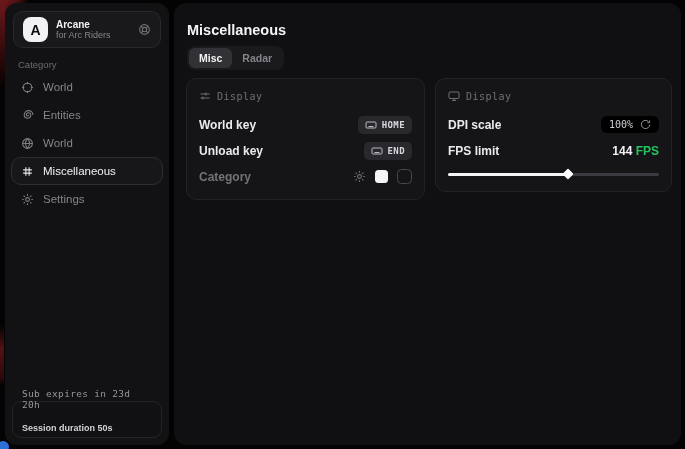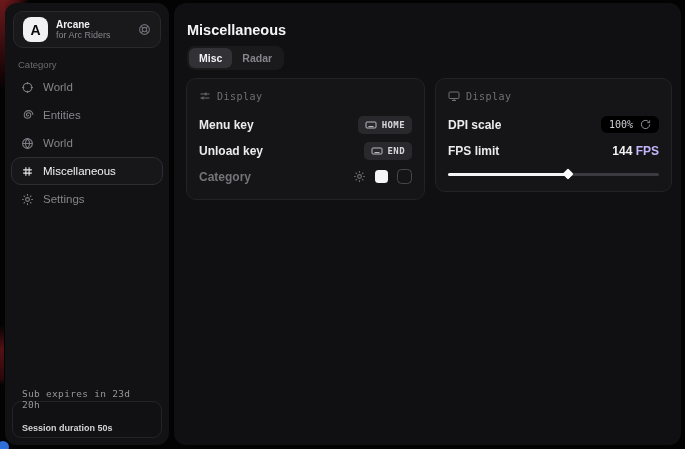--- a/index.html
+++ b/index.html
@@ -89,21 +89,21 @@
   .checkbox { width:15px; height:15px; border-radius:4.5px;
     border:1.5px solid #47474e; cursor:pointer; }
 
   .dpi-ctl { display:inline-flex; align-items:center; gap:7px; background:#000000;
     border-radius:6px; padding:3px 8px; cursor:pointer; }
   .dpi-ctl .dv { font-family:"DejaVu Sans Mono", monospace; font-size:10px;
     color:#cfcfd5; }
   .dpi-ctl .ico { display:flex; color:#9a9aa1; }
 
   .fps-val { font-size:12px; font-weight:bold; color:#f1f1f3; }
-  .fps-val .unit { color:#c4b5fd; font-weight:600; }
+  .fps-val .unit { color:#22c55e; font-weight:600; }
 
   .slider { position:relative; height:12px; margin-top:6px; cursor:pointer; }
   .slider .track { position:absolute; left:0; right:0; top:5px; height:2.5px;
     border-radius:2px; background:#3a3a40; }
   .slider .fill { position:absolute; left:0; top:5px; height:2.5px;
     border-radius:2px; background:#f4f4f6; }
   .slider .thumb { position:absolute; top:2px; width:8px; height:8px;
     background:#ffffff; transform:rotate(45deg); border-radius:1.5px;
     margin-left:-4px; }
 </style>
@@ -203,21 +203,21 @@
           <svg width="12" height="12" viewBox="0 0 24 24" fill="none" stroke="currentColor" stroke-width="2">
             <path d="M3 8h10M17 8h4M3 16h4M11 16h10"></path>
             <circle cx="14" cy="8" r="2"></circle>
               <circle cx="8" cy="16" r="2"></circle>
           </svg>
         </span>
         <span>Display</span>
       </div>
 
       <div class="row">
-        <span class="row-label">Menu key</span>
+        <span class="row-label">World key</span>
         <span class="keybtn">
           <span class="ico">
             <svg width="12" height="12" viewBox="0 0 24 24" fill="none" stroke="currentColor" stroke-width="2">
               <rect x="2" y="6" width="20" height="12" rx="2"></rect>
                 <path d="M7 15h10"></path>
             </svg>
           </span>
           <span class="kv">HOME</span>
         </span>
       </div>

